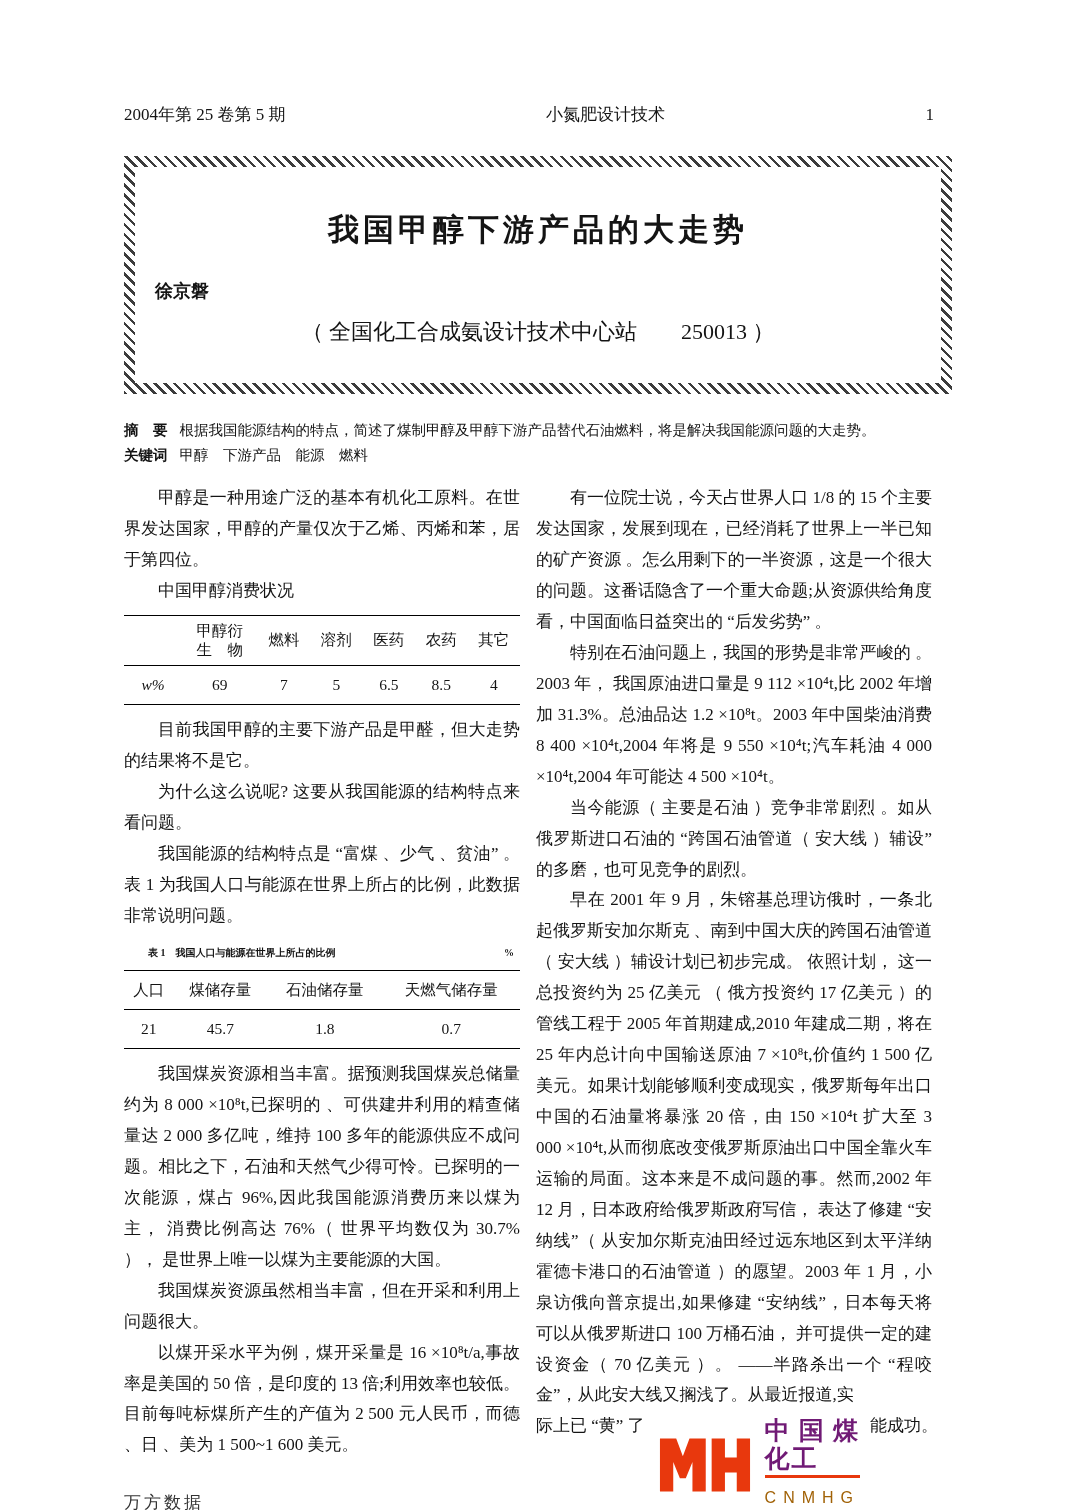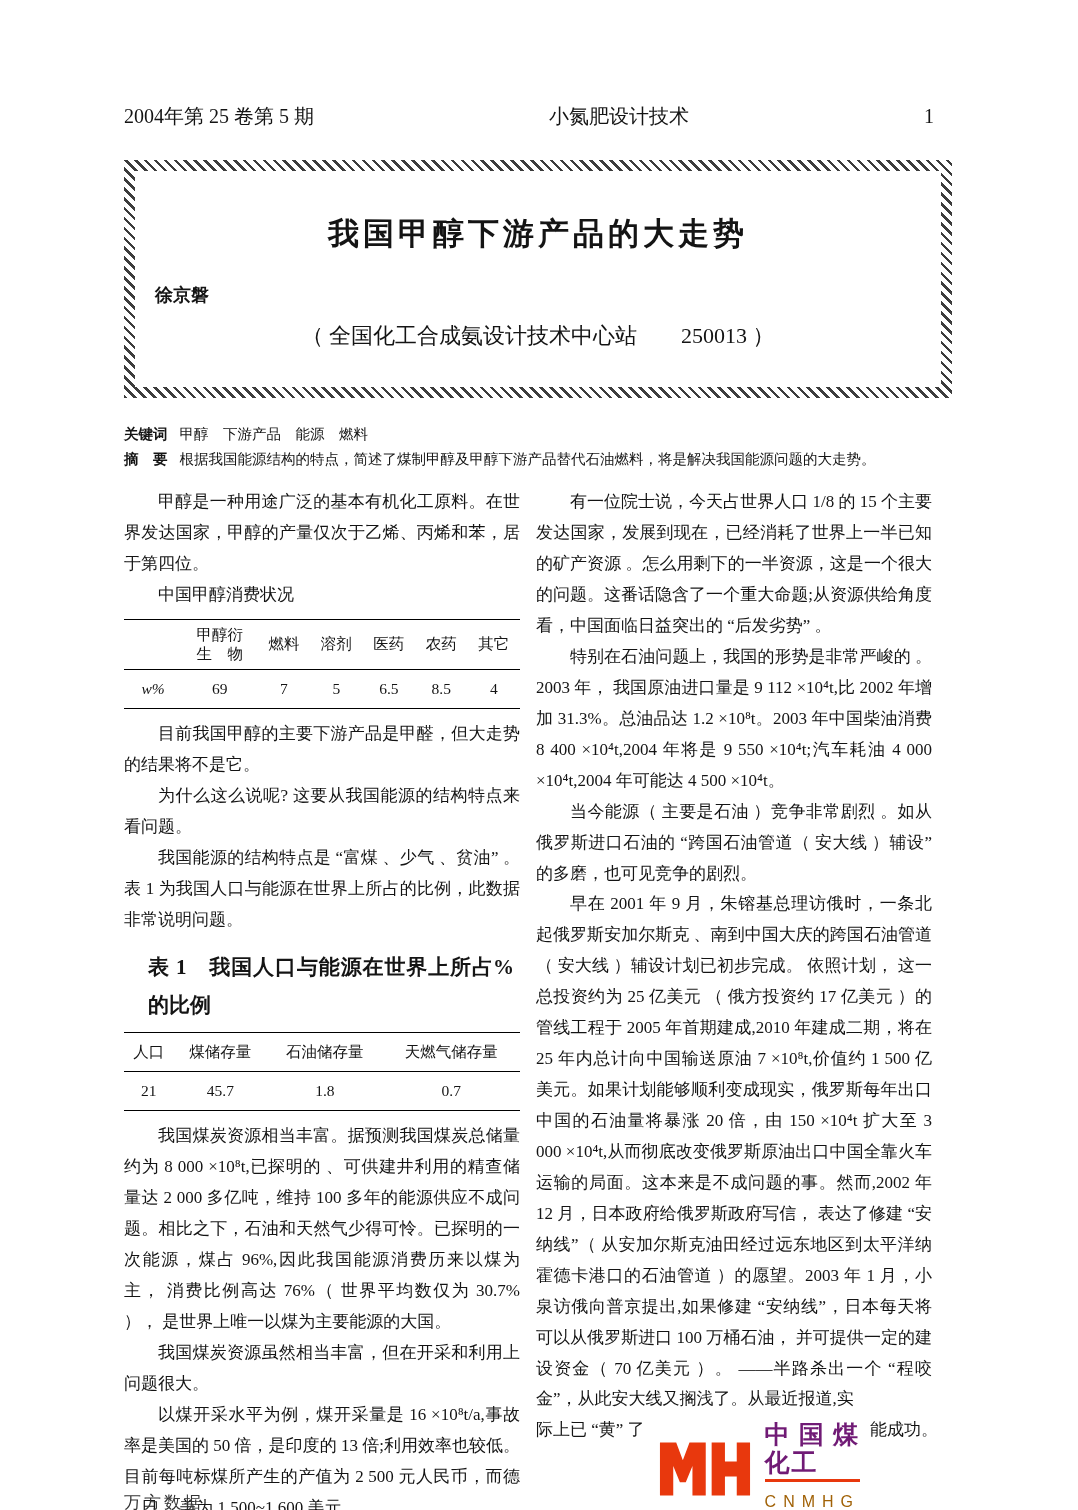--- a/index.html
+++ b/index.html
@@ -3,21 +3,21 @@
 <meta charset="utf-8">
 <style>
   html,body { margin:0; padding:0; background:#ffffff; }
   .page {
     position:relative; width:1078px; height:1510px; background:#ffffff;
     font-family:"Liberation Serif","DejaVu Serif",serif; color:#141414; overflow:hidden;
   }
   .content { position:absolute; left:124px; top:103px; width:828px; }
 
   
-  .pg-header { display:flex; justify-content:space-between; align-items:baseline; font-size:20px; }
+  .pg-header { display:flex; justify-content:space-between; align-items:baseline; font-size:17px; }
   .pg-header .pageno { margin-right:18px; }
 
   
   .title-frame {
     margin-top:30px;
     border:11px solid transparent;
     border-image: repeating-linear-gradient(45deg,#3c3c3c 0 2.5px, transparent 2.5px 7px) 11;
     padding:42px 20px 36px;
   }
   .article-title { margin:0; text-align:center; font-size:31px; font-weight:bold; letter-spacing:4px; }
@@ -34,21 +34,21 @@
   .col p { margin:0; text-indent:2em; }
 
   
   .mini-table { width:100%; border-collapse:collapse; margin:8px 0 10px; font-size:15.5px; }
   .mini-table th, .mini-table td { text-align:center; padding:5px 2px; font-weight:normal; }
   .mini-table thead tr { border-top:1.5px solid #000; border-bottom:1px solid #000; }
   .mini-table tbody tr { border-bottom:1.5px solid #000; }
   .pre { white-space:pre-line; line-height:1.25; }
   .rowlabel { font-style:italic; }
   .w-narrow { width:54px; }
-  .table-caption { display:flex; justify-content:space-between; font-weight:bold; font-size:21px; margin:12px 0 0; padding:0 6px 0 24px; }
+  .table-caption { display:flex; justify-content:space-between; font-weight:bold; font-size:10px; margin:12px 0 0; padding:0 6px 0 24px; }
 
   
   .logo-row { display:flex; align-items:flex-start; margin-top:0; }
   .tail-left, .tail-right { white-space:nowrap; }
   .cnmhg-logo { display:flex; align-items:center; gap:12px; background:#fff; margin:4px 6px 0 8px; padding:2px 4px; }
   .logo-mark svg { display:block; }
   .logo-cn { font-family:"Liberation Sans","DejaVu Sans",sans-serif; font-size:25px; font-weight:bold; color:#701a75; letter-spacing:2px; line-height:1.1; }
   .logo-underline { height:3px; background:#e8380d; margin:3px 0 5px; }
   .logo-en { font-family:"Liberation Sans","DejaVu Sans",sans-serif; font-size:16px; color:#a16207; letter-spacing:7px; }
 
@@ -67,24 +67,24 @@
     </div>
 
     <div class="title-frame">
       <h1 class="article-title">我国甲醇下游产品的大走势</h1>
       <div class="author">徐京磐</div>
       <div class="affiliation">（ 全国化工合成氨设计技术中心站　　250013 ）</div>
     </div>
 
     <div class="abstract">
       <div>
-        <span class="lbl">关键词</span><span>甲醇　下游产品　能源　燃料</span>
+        <span class="lbl">摘　要</span><span>根据我国能源结构的特点，简述了煤制甲醇及甲醇下游产品替代石油燃料，将是解决我国能源问题的大走势。</span>
       </div>
       <div>
-        <span class="lbl">摘　要</span><span>根据我国能源结构的特点，简述了煤制甲醇及甲醇下游产品替代石油燃料，将是解决我国能源问题的大走势。</span>
+        <span class="lbl">关键词</span><span>甲醇　下游产品　能源　燃料</span>
       </div>
     </div>
 
     <div class="columns">
 
       <div class="col">
         <p>甲醇是一种用途广泛的基本有机化工原料。在世界发达国家，甲醇的产量仅次于乙烯、丙烯和苯，居于第四位。</p>
         <p>中国甲醇消费状况</p>
 
         <table class="mini-table">

